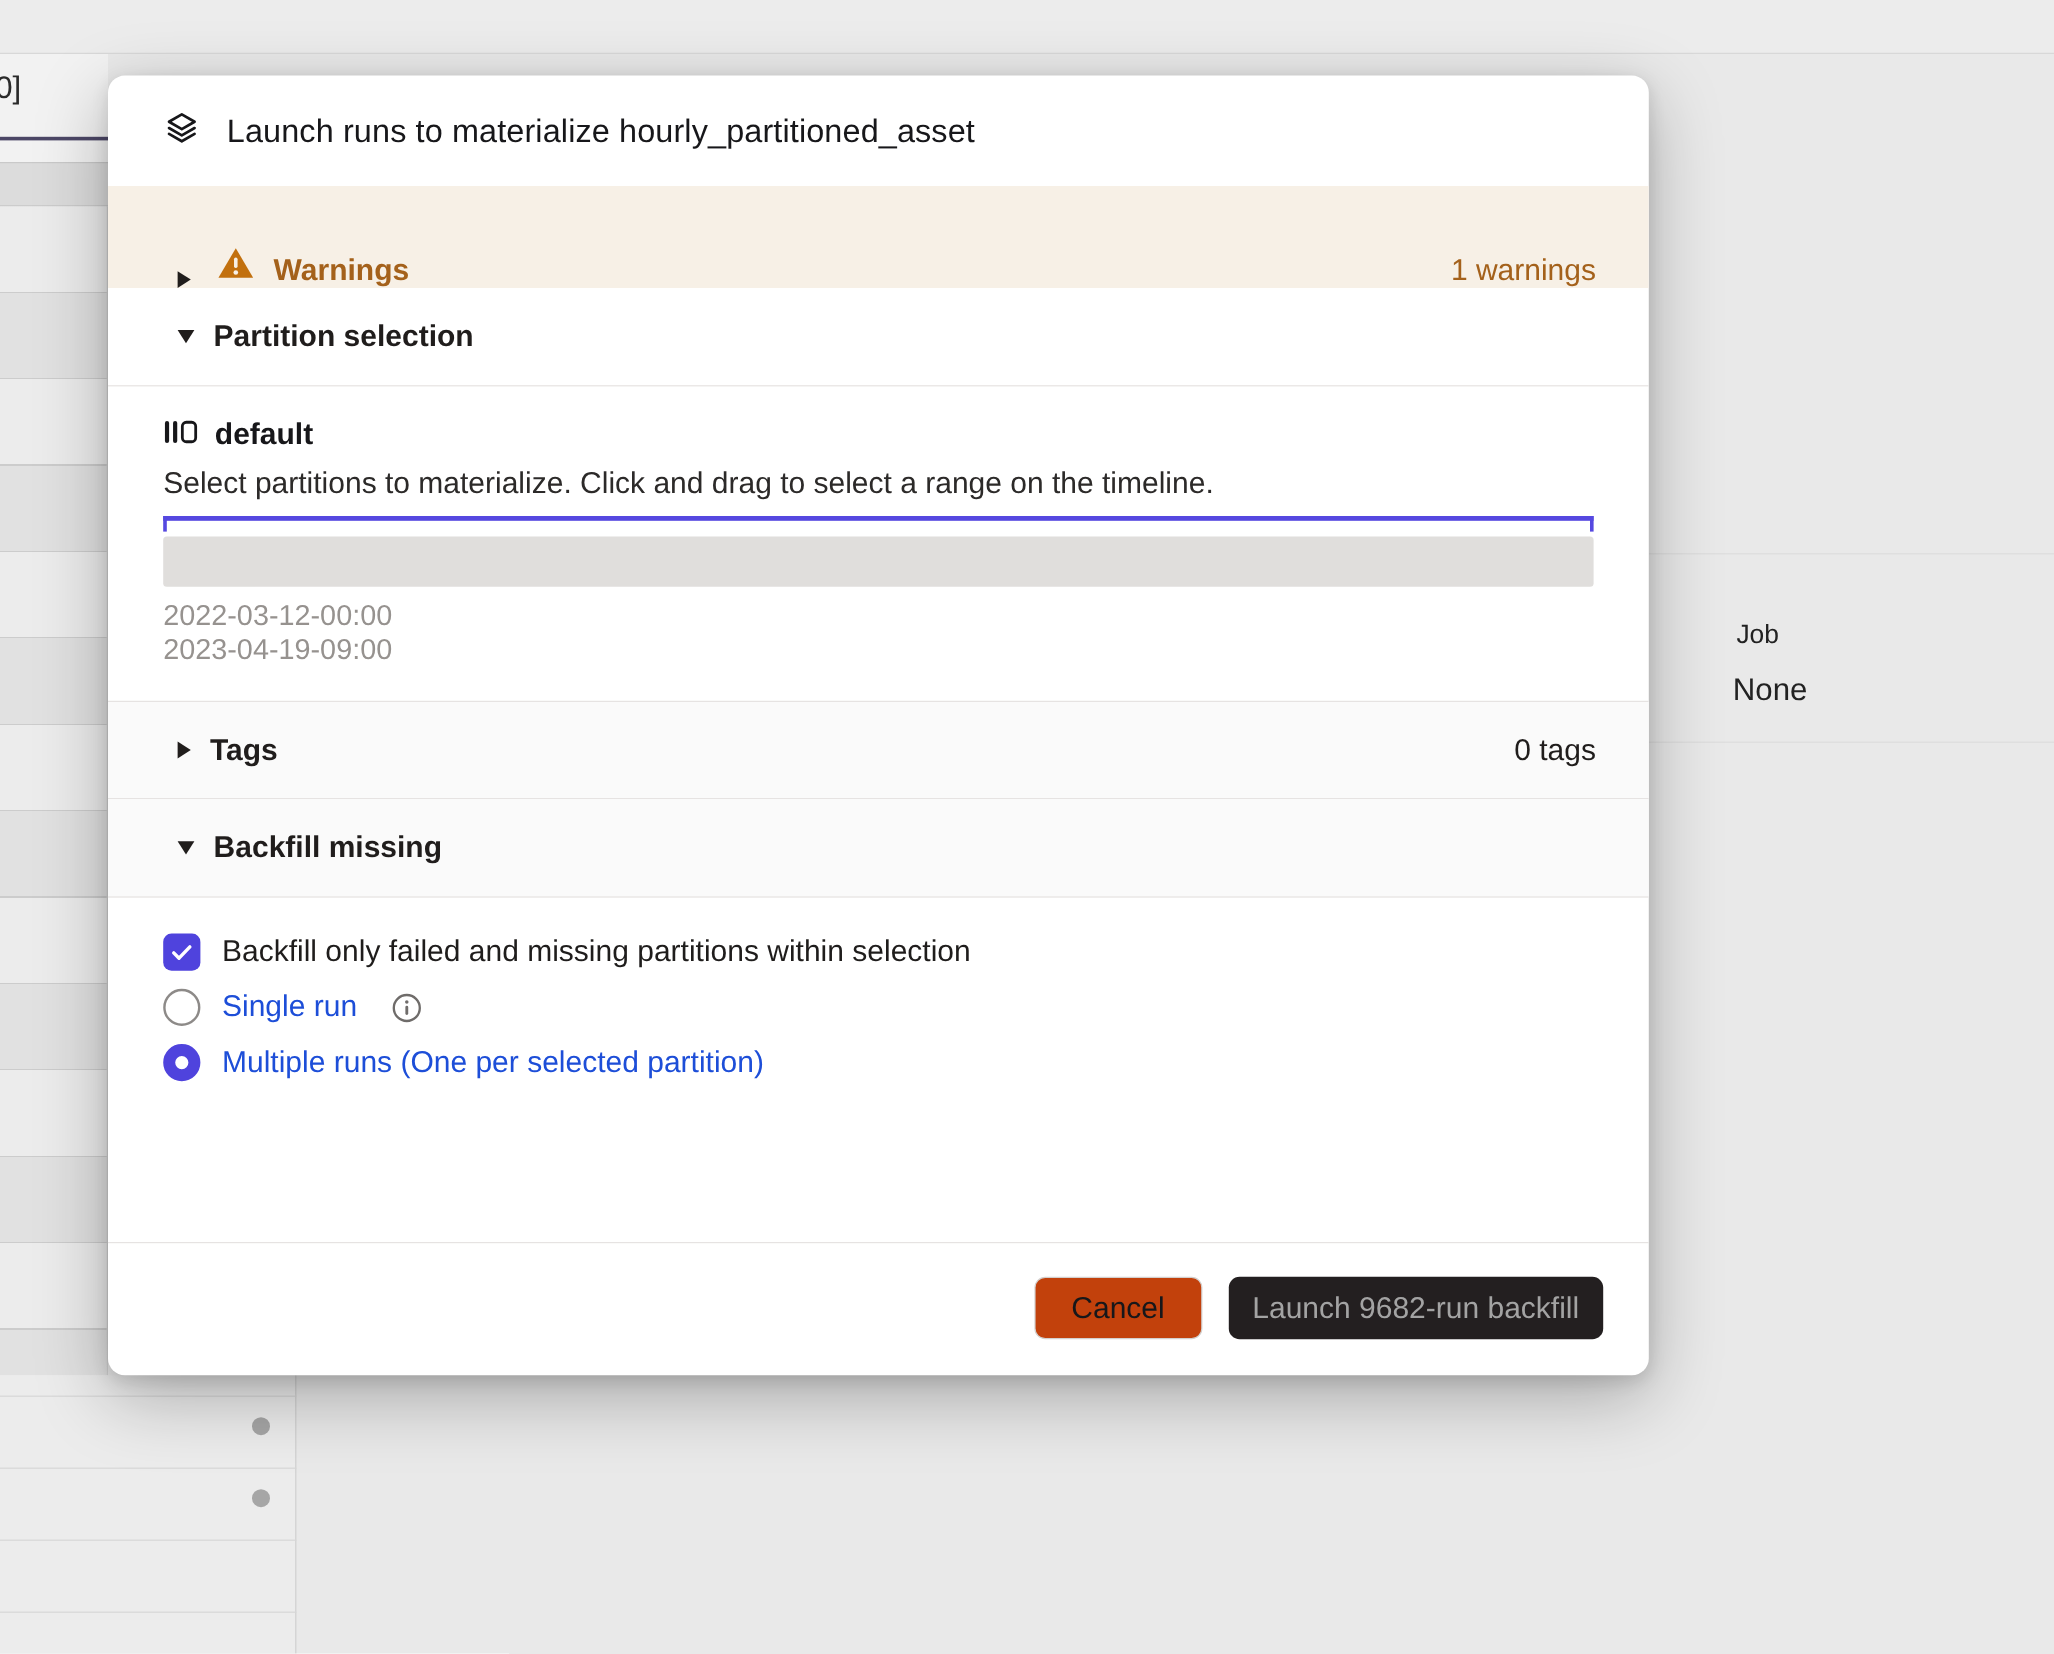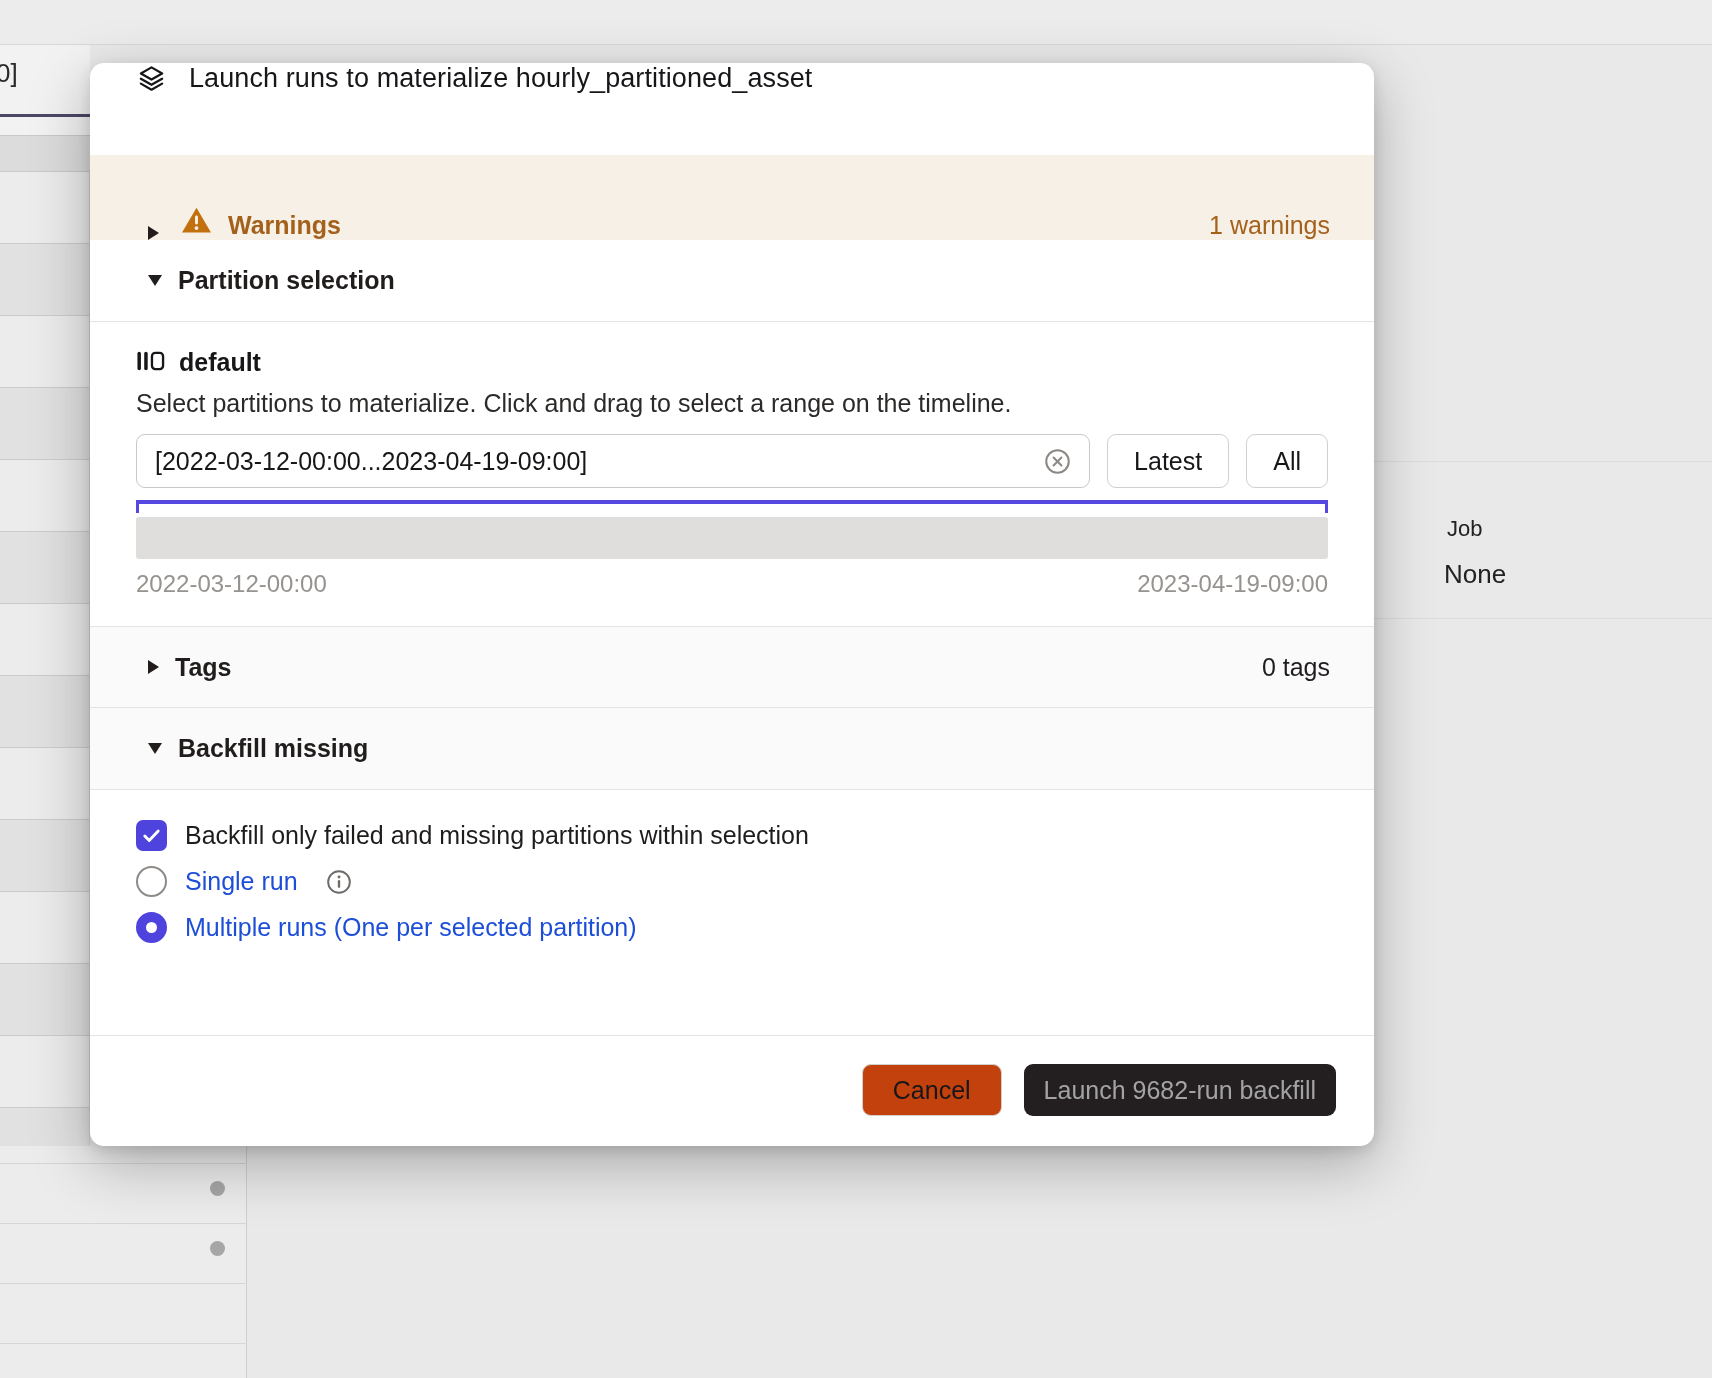--- a/index.html
+++ b/index.html
@@ -32,21 +32,21 @@
   .bg-job-label { position:absolute; left:1447px; top:516px; font-size:22px; font-weight:400; color:#222; }
   .bg-job-value { position:absolute; left:1444px; top:559px; font-size:26px; color:#222; }
 
   
   .modal {
     position:absolute; left:90px; top:63px; width:1284px; height:1083px;
     background:#fff; border-radius:14px;
     box-shadow: 0 18px 60px rgba(0,0,0,0.28), 0 4px 14px rgba(0,0,0,0.12);
     display:flex; flex-direction:column; overflow:hidden;
   }
-  .modal-header { height:92px; flex:0 0 auto; display:flex; align-items:flex-start; gap:22px; padding:0 46px; }
+  .modal-header { height:92px; flex:0 0 auto; display:flex; align-items:center; gap:22px; padding:0 46px; }
   .modal-title { font-size:27px; font-weight:500; color:#17171a; letter-spacing:0.1px; }
 
   .warnings-row {
     height:85px; flex:0 0 auto; background:#f7f0e6;
     display:flex; align-items:flex-end; padding:0 44px 0 58px; cursor:pointer;
   }
   .warnings-row .chev { margin-right:22px; }
   .warnings-label { font-size:25px; font-weight:700; color:#a4611b; margin-left:16px; }
   .warnings-count { margin-left:auto; font-size:25px; color:#a4611b; }
 
@@ -80,21 +80,21 @@
   }
 
   .timeline { margin-top:12px; cursor:pointer; }
   .timeline-sel { position:relative; height:4px; background:#5548e0; }
   .timeline-sel::before, .timeline-sel::after {
     content:""; position:absolute; top:0; width:3px; height:13px; background:#5548e0;
   }
   .timeline-sel::before { left:0; }
   .timeline-sel::after { right:0; }
   .timeline-bar { margin-top:13px; height:42px; background:#e0dedc; border-radius:3px; }
-  .timeline-labels { margin-top:11px; display:flex; justify-content:space-between; font-size:24px; color:#96928f; }
+  .timeline-labels { margin-top:11px; display:flex; justify-content:space-between; font-size:24px; color:#96928f;flex-direction:column; }
 
   .backfill-content { padding:30px 32px 40px 46px; flex:0 0 auto; }
   .check-row { display:flex; align-items:center; gap:18px; cursor:pointer; }
   .checkbox {
     width:31px; height:31px; border-radius:7px; background:#4f43dd;
     display:flex; align-items:center; justify-content:center; flex:0 0 auto;
   }
   .check-label { font-size:25px; color:#1f1d1c; }
   .launch-as { margin-top:28px; font-size:25px; font-weight:700; color:#1f1d1c; }
   .radio-row { margin-top:15px; display:flex; align-items:center; gap:18px; cursor:pointer; }
@@ -178,33 +178,20 @@
         <svg viewBox="0 0 30 24" width="29" height="24">
           <rect x="1.5" y="2.5" width="3.6" height="19" rx="1.8" fill="#17171a"></rect>
           <rect x="8.5" y="2.5" width="3.6" height="19" rx="1.8" fill="#17171a"></rect>
           <rect x="16.5" y="3.6" width="11.5" height="16.8" rx="3.4" fill="none" stroke="#17171a" stroke-width="2.4"></rect>
         </svg>
       </span>
       <span class="dim-name">default</span>
     </div>
     <div class="dim-desc">Select partitions to materialize. Click and drag to select a range on the timeline.</div>
 
-    <div class="input-row">
-      <div class="partition-input">
-        <span class="value">[2022-03-12-00:00...2023-04-19-09:00]</span>
-        <span class="clear-btn">
-          <svg viewBox="0 0 24 24" width="27" height="27">
-            <circle cx="12" cy="12" r="10" fill="none" stroke="#8c8884" stroke-width="1.8"></circle>
-            <path d="M8.5 8.5 L15.5 15.5 M15.5 8.5 L8.5 15.5" stroke="#8c8884" stroke-width="1.8" stroke-linecap="round"></path>
-          </svg>
-        </span>
-      </div>
-      <button class="btn-light">Latest</button>
-      <button class="btn-light">All</button>
-    </div>
 
     <div class="timeline">
       <div class="timeline-sel"></div>
       <div class="timeline-bar"></div>
     </div>
     <div class="timeline-labels">
       <span>2022-03-12-00:00</span>
       <span>2023-04-19-09:00</span>
     </div>
   </div>

